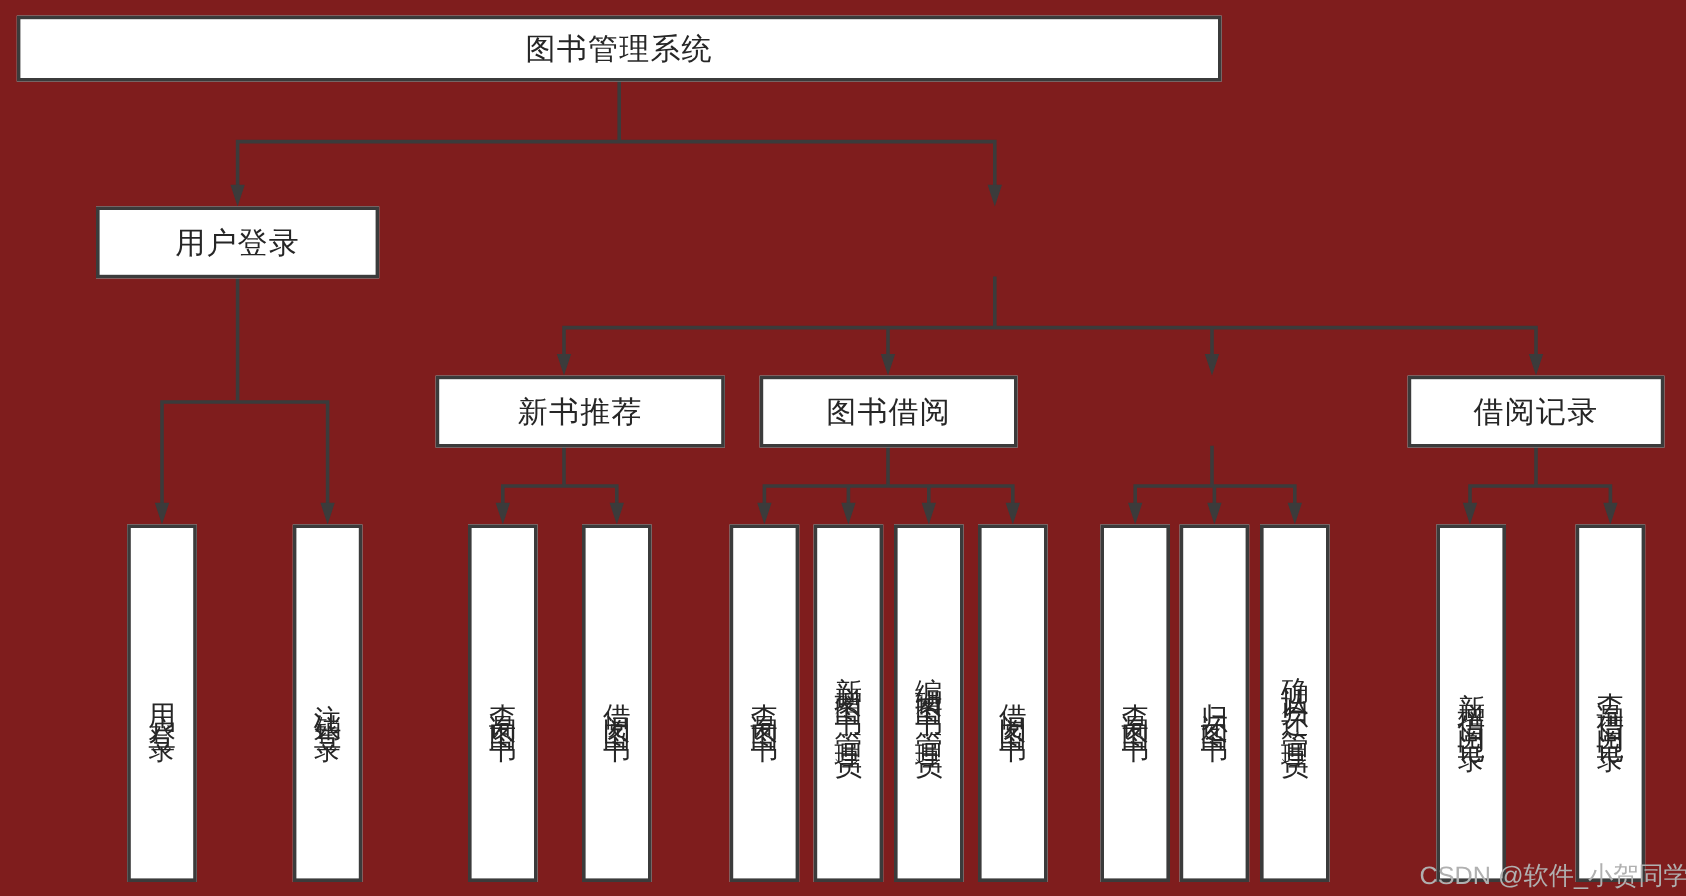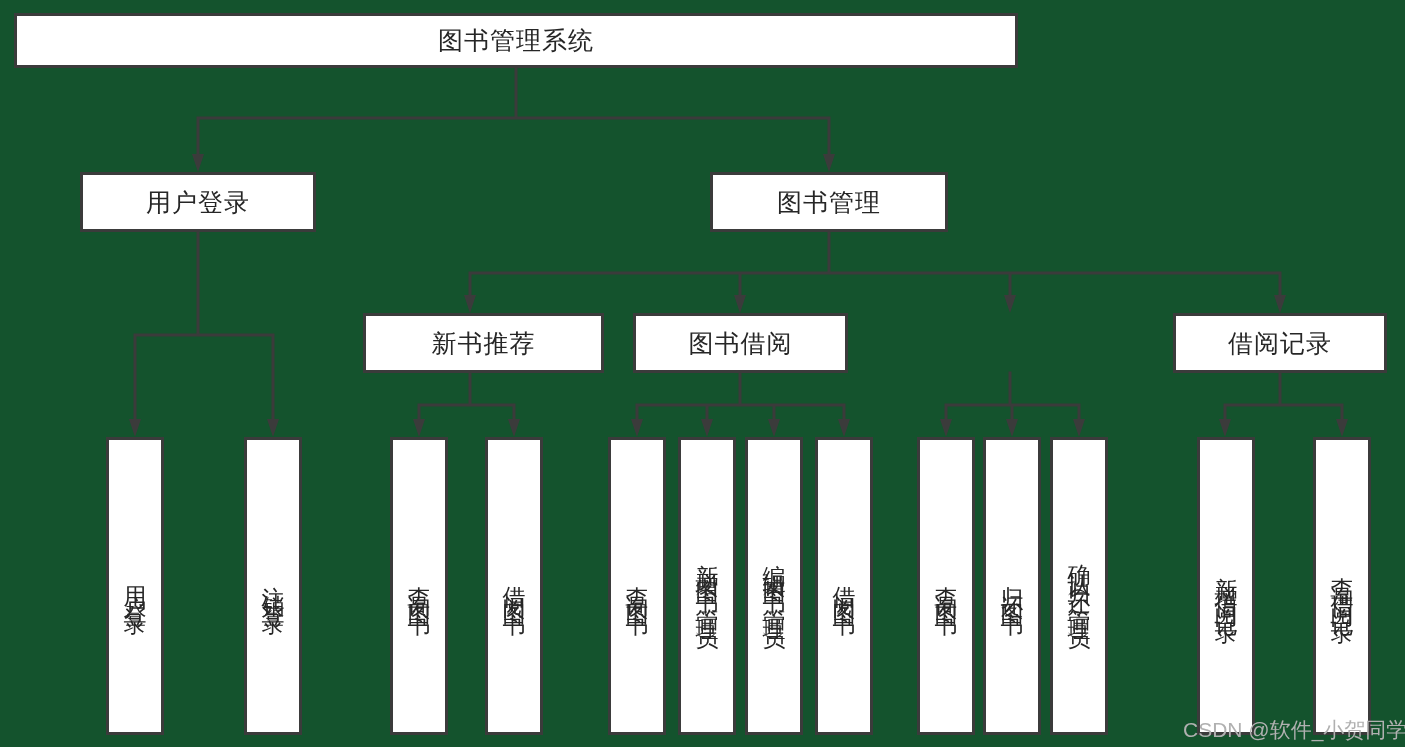--- a/index.html
+++ b/index.html
@@ -5,21 +5,21 @@
   html, body {
     margin: 0;
     padding: 0;
     background: #ffffff;
     font-family: "Liberation Sans", "DejaVu Sans", sans-serif;
   }
   .canvas {
     position: relative;
     width: 1405px;
     height: 747px;
-    background: #14532d;
+    background: #7f1d1d;
     overflow: hidden;
   }
   .connectors {
     position: absolute;
     left: 0;
     top: 0;
     width: 1405px;
     height: 747px;
   }
   .hbox {
@@ -105,23 +105,20 @@
     </g>
   </svg>
 
   <div class="hbox" style="left:14px; top:13px; width:1004px; height:55px">
     <span class="lbl">图书管理系统</span>
   </div>
 
   <div class="hbox" style="left:80px; top:172px; width:236px; height:60px">
     <span class="lbl">用户登录</span>
   </div>
-  <div class="hbox" style="left:710px; top:172px; width:238px; height:60px">
-    <span class="lbl">图书管理</span>
-  </div>
 
   <div class="hbox" style="left:363px; top:313px; width:241px; height:60px">
     <span class="lbl">新书推荐</span>
   </div>
   <div class="hbox" style="left:633px; top:313px; width:215px; height:60px">
     <span class="lbl">图书借阅</span>
   </div>
   <div class="hbox" style="left:1173px; top:313px; width:214px; height:60px">
     <span class="lbl">借阅记录</span>
   </div>

